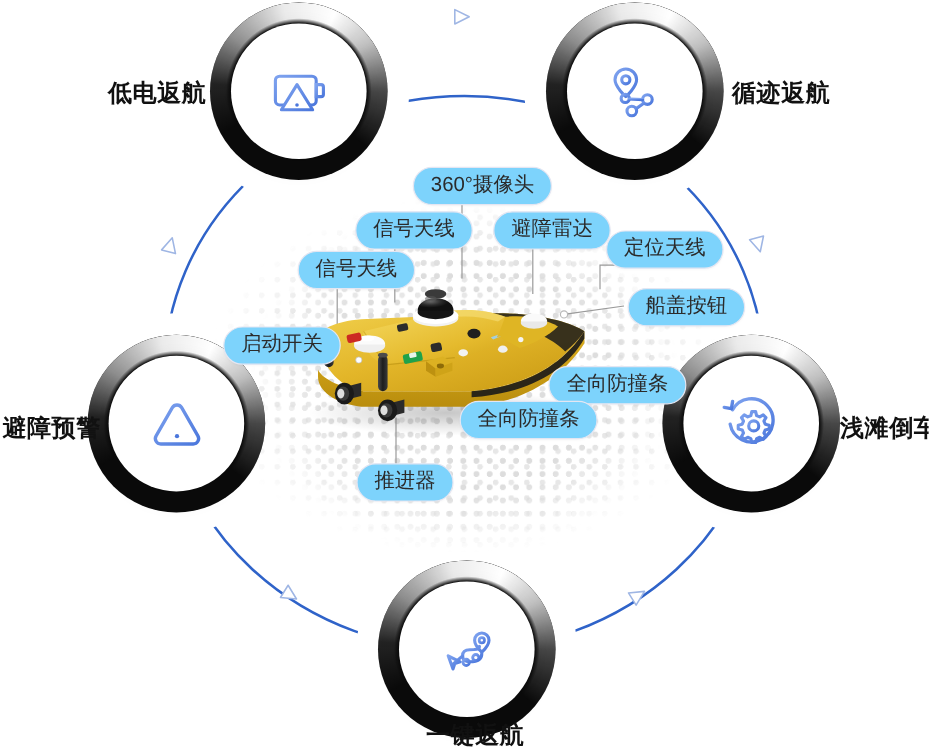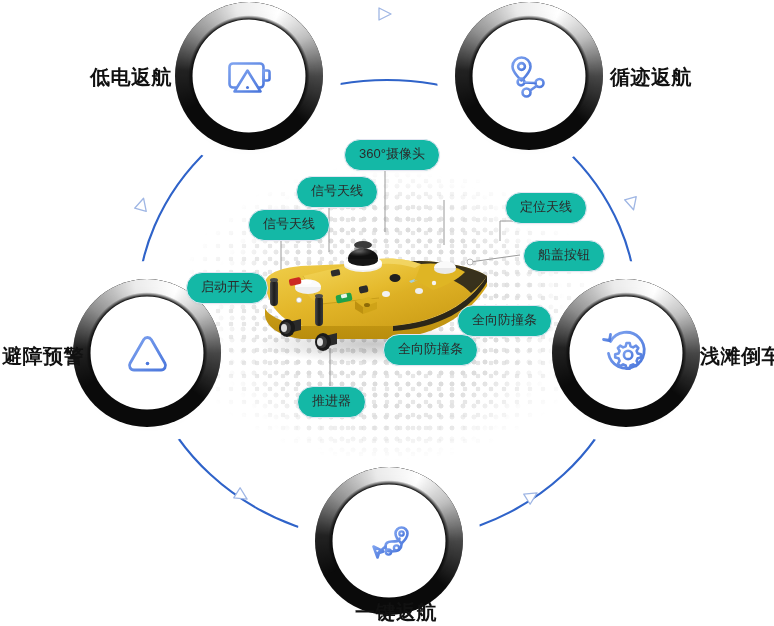--- a/index.html
+++ b/index.html
@@ -113,24 +113,24 @@
     z-index: 5;
     font-family: "Liberation Sans", "DejaVu Sans", sans-serif;
   }
 
   
   .pill {
     position: absolute;
     height: 30px;
     padding: 0 14px;
     border-radius: 16px;
-    background: #14b8a6;
+    background: #7dd3fc;
     border: 1px solid #e4e6f2;
     color: #2b2b2b;
-    font-size: 13px;
+    font-size: 17px;
     line-height: 28px;
     white-space: nowrap;
     z-index: 6;
     box-shadow: 0 1px 2px rgba(0,0,0,.03);
   }
 
   
   .leads {
     position: absolute;
     left: 0; top: 0;
@@ -327,20 +327,21 @@
 
       <circle cx="56" cy="82" r="2.6" fill="#ffffff" stroke="#bdbdbd" stroke-width=".6"></circle>
       <circle cx="191" cy="65" r="2.2" fill="#f4f4f4"></circle>
 
       <path d="M166,63 l6,-2 l-1,2 l4,-1 l-7,3 z" fill="#9fd2ef" opacity=".9"></path>
     </svg>
   </div>
 
   <div class="pill" style="left:344px;top:139px;">360°摄像头</div>
   <div class="pill" style="left:296px;top:176px;">信号天线</div>
+  <div class="pill" style="left:411px;top:176px;">避障雷达</div>
   <div class="pill" style="left:248px;top:209px;">信号天线</div>
   <div class="pill" style="left:505px;top:192px;">定位天线</div>
   <div class="pill" style="left:523px;top:240px;">船盖按钮</div>
   <div class="pill" style="left:186px;top:272px;">启动开关</div>
   <div class="pill" style="left:457px;top:305px;">全向防撞条</div>
   <div class="pill" style="left:383px;top:334px;">全向防撞条</div>
   <div class="pill" style="left:297px;top:386px;">推进器</div>
 
   <div class="node" style="left:175px;top:2px;">
     <div class="donut"></div>

